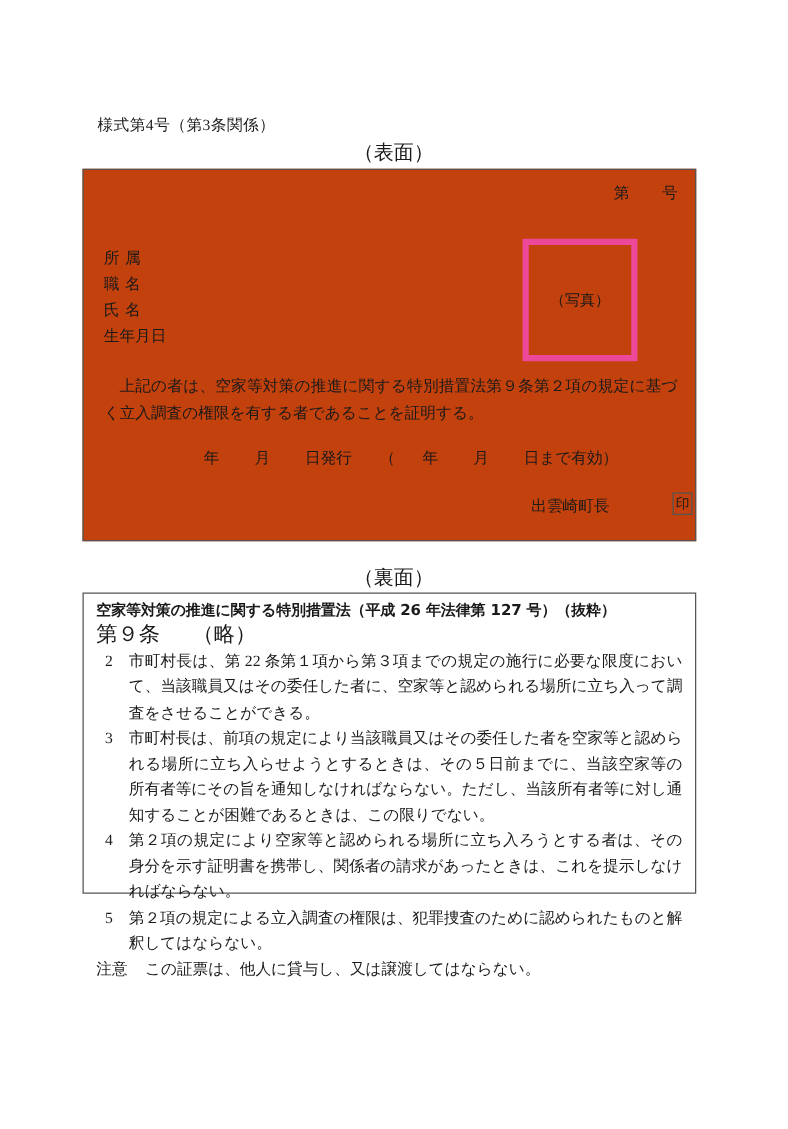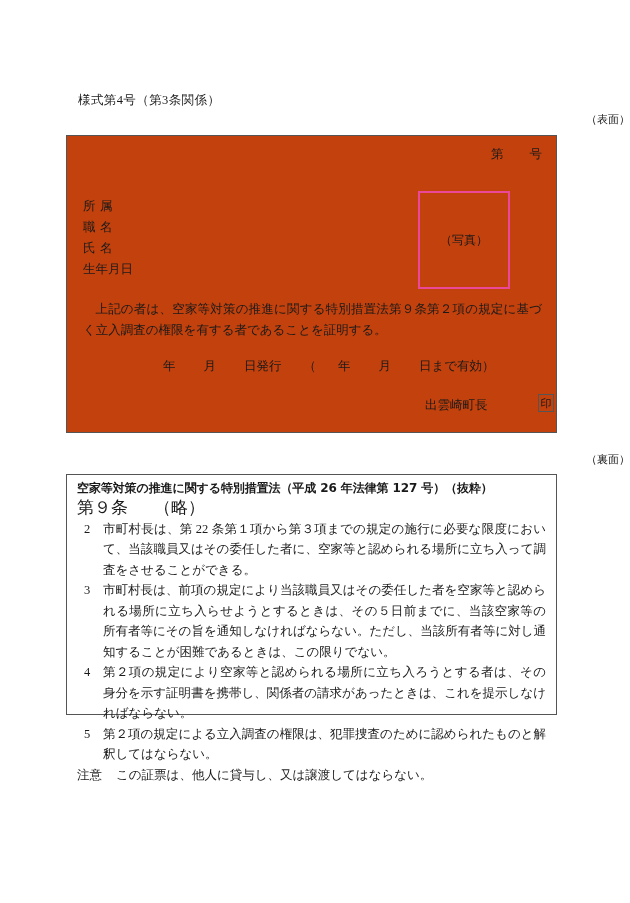--- a/index.html
+++ b/index.html
@@ -26,22 +26,22 @@
   .form-no {
     position: absolute;
     left: 78px;
     top: 92px;
     font-size: 12.5px;
     letter-spacing: 0.4px;
     white-space: nowrap;
   }
   .side-label {
     position: absolute;
-    font-size: 11px;
-    text-align: right;
+    font-size: 16px;
+    text-align: center;
     white-space: nowrap;
   }
   .side-label.front { left: 0; right: 0; top: 112px; }
   .side-label.back  { left: 0; right: 0; top: 452px; }
 
   
   .card-front {
     position: absolute;
     left: 66px;
     top: 135px;
@@ -84,21 +84,21 @@
   .field-row .f-a { display: inline-block; width: 17px; }
   .field-row .f-b { display: inline-block; }
   .field-row.wide { letter-spacing: 0px; }
 
   .photo-box {
     position: absolute;
     left: 351px;
     top: 55px;
     width: 92px;
     height: 98px;
-    border: 2px solid #ec4899;
+    border: 5px solid #ec4899;
     box-sizing: border-box;
     display: flex;
     align-items: center;
     justify-content: center;
     font-size: 12px;
   }
 
   .statement {
     position: absolute;
     left: 16px;

